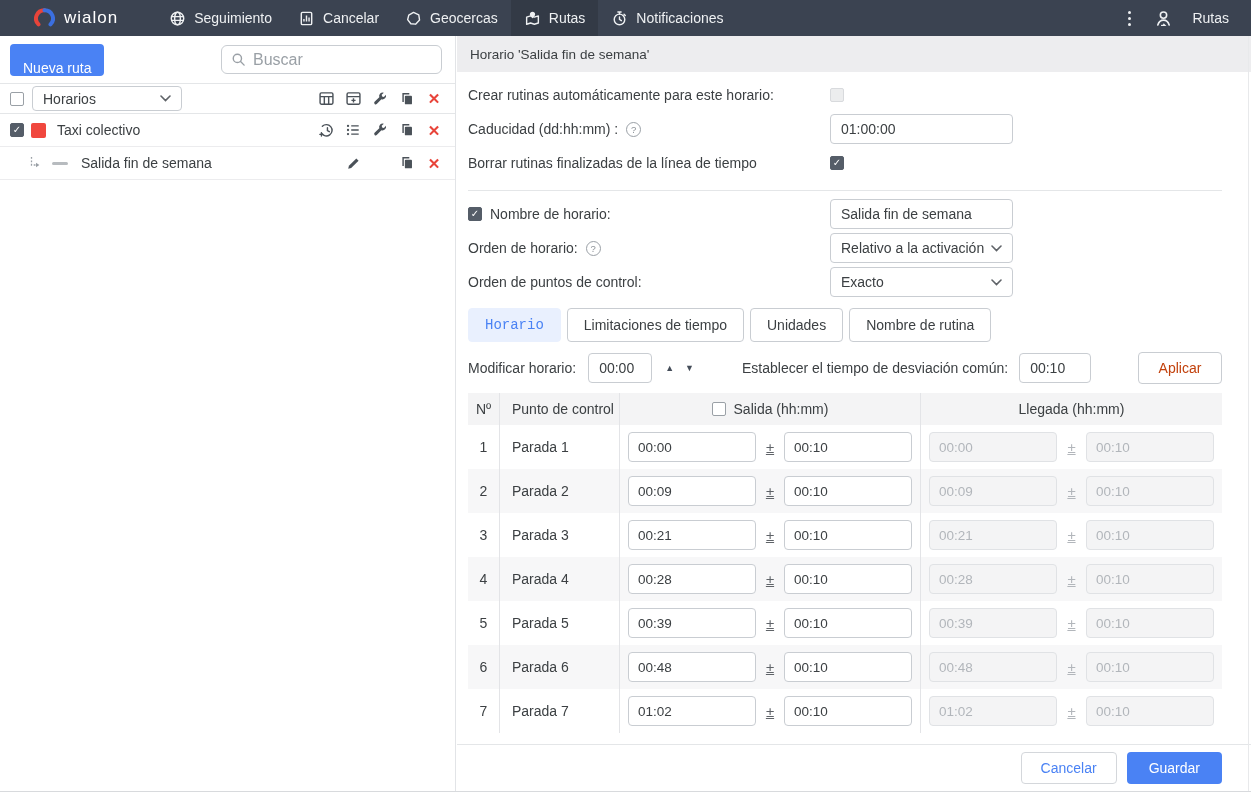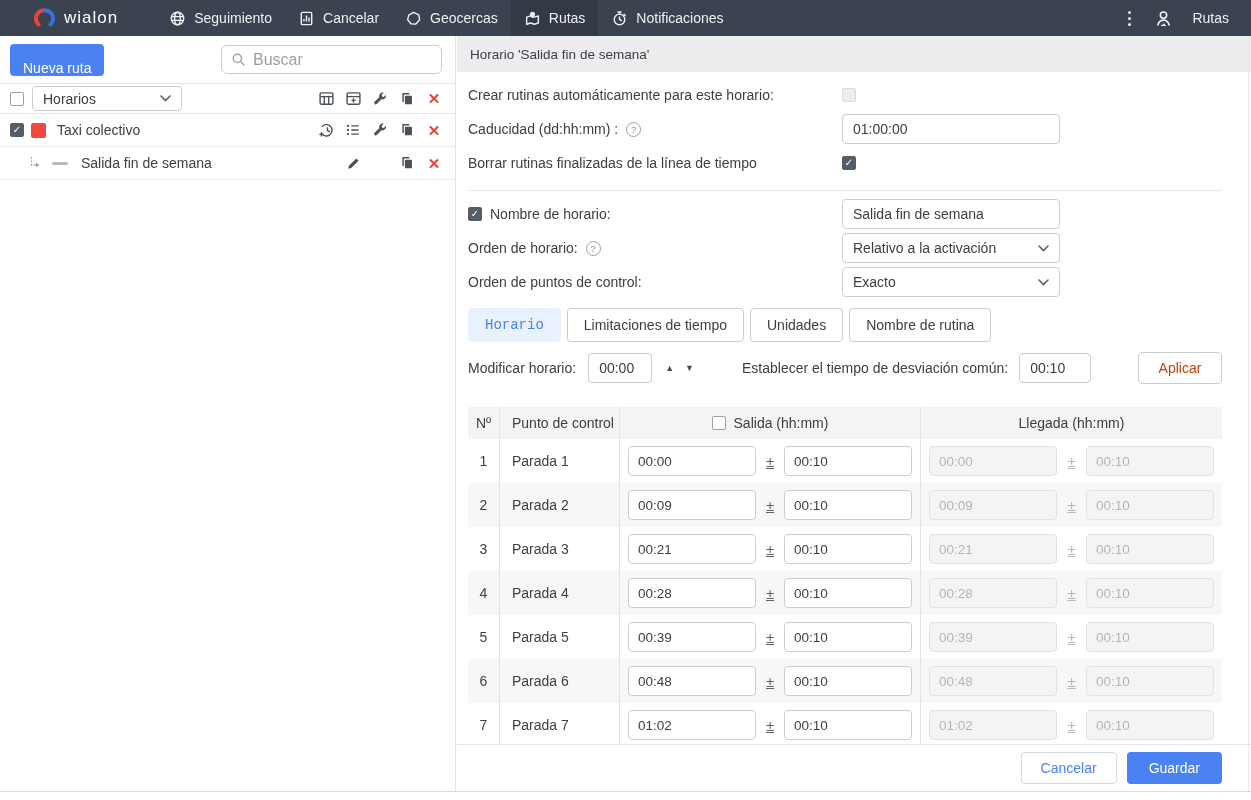--- a/index.html
+++ b/index.html
@@ -58,22 +58,22 @@
   .cb.checked { background:#555d68; border-color:#555d68; color:#fff; }
   .cb.dim { background:#ecedee; border-color:#d8dadd; }
   
   .panel { position:absolute; top:36px; left:457px; right:0; bottom:9px; background:#fff; }
   .panel-header { height:36px; background:#ededef; display:flex; align-items:center;
     padding-left:13px; font-size:13.5px; color:#3c4043; }
   .panel-body { padding:6px 29px 0 11px; }
   .form-row { position:relative; height:34px; }
   .form-label { position:absolute; left:0; top:50%; transform:translateY(-50%);
     display:flex; align-items:center; gap:8px; }
-  .form-ctrl { position:absolute; left:374px; top:50%; transform:translateY(-50%);
-    width:218px; display:flex; align-items:center; }
+  .form-ctrl { position:absolute; left:362px; top:50%; transform:translateY(-50%);
+    width:183px; display:flex; align-items:center; }
   .text-input { width:100%; height:30px; border:1px solid #c9cdd2; border-radius:4px;
     padding:0 10px; font-size:14px; font-family:inherit; color:#3c4043; outline:none; }
   .selectbox { width:100%; height:30px; border:1px solid #c9cdd2; border-radius:4px;
     display:flex; align-items:center; justify-content:space-between; padding:0 10px;
     cursor:pointer; background:#fff; }
   .divider { border-top:1px solid #e4e6e8; margin:10px 0 6px 0; }
   .help { width:15px; height:15px; border:1.4px solid #9aa0a6; border-radius:50%;
     display:inline-flex; align-items:center; justify-content:center; font-size:9.5px;
     color:#8a9096; flex:none; cursor:pointer; }
   
@@ -86,21 +86,21 @@
   .modify-row { display:flex; align-items:center; margin-top:11px; height:30px; }
   .modify-row .text-input.small { width:64px; margin-left:12px; }
   .spins { display:flex; gap:11px; margin-left:13px; color:#454d59; }
   .spin { font-size:9px; cursor:pointer; line-height:1; }
   .dev-label { margin-left:48px; }
   .modify-row .text-input.dev { width:72px; margin-left:11px; }
   .btn-apply { margin-left:auto; width:84px; height:32px; border:1px solid #c9cdd2;
     border-radius:4px; background:#fff; color:#c2410c; font-size:14px;
     font-family:inherit; cursor:pointer; }
   
-  .sched-table { width:754px; margin-top:24px; }
+  .sched-table { width:754px; margin-top:10px; }
   .t-head, .t-row { display:grid; grid-template-columns:31px 120px 301px 302px; }
   .t-head { height:32px; background:#f4f4f5; }
   .t-head .cell { font-size:14px; color:#3c4043; }
   .cell { display:flex; align-items:center; }
   .cell:not(:first-child) { border-left:1px solid #e3e4e7; }
   .cell.center { justify-content:center; }
   .cell.name { padding-left:12px; }
   .t-row { height:44px; background:#fff; }
   .t-row.alt { background:#f7f7f8; }
   .cell.time { padding:0 8px; }

